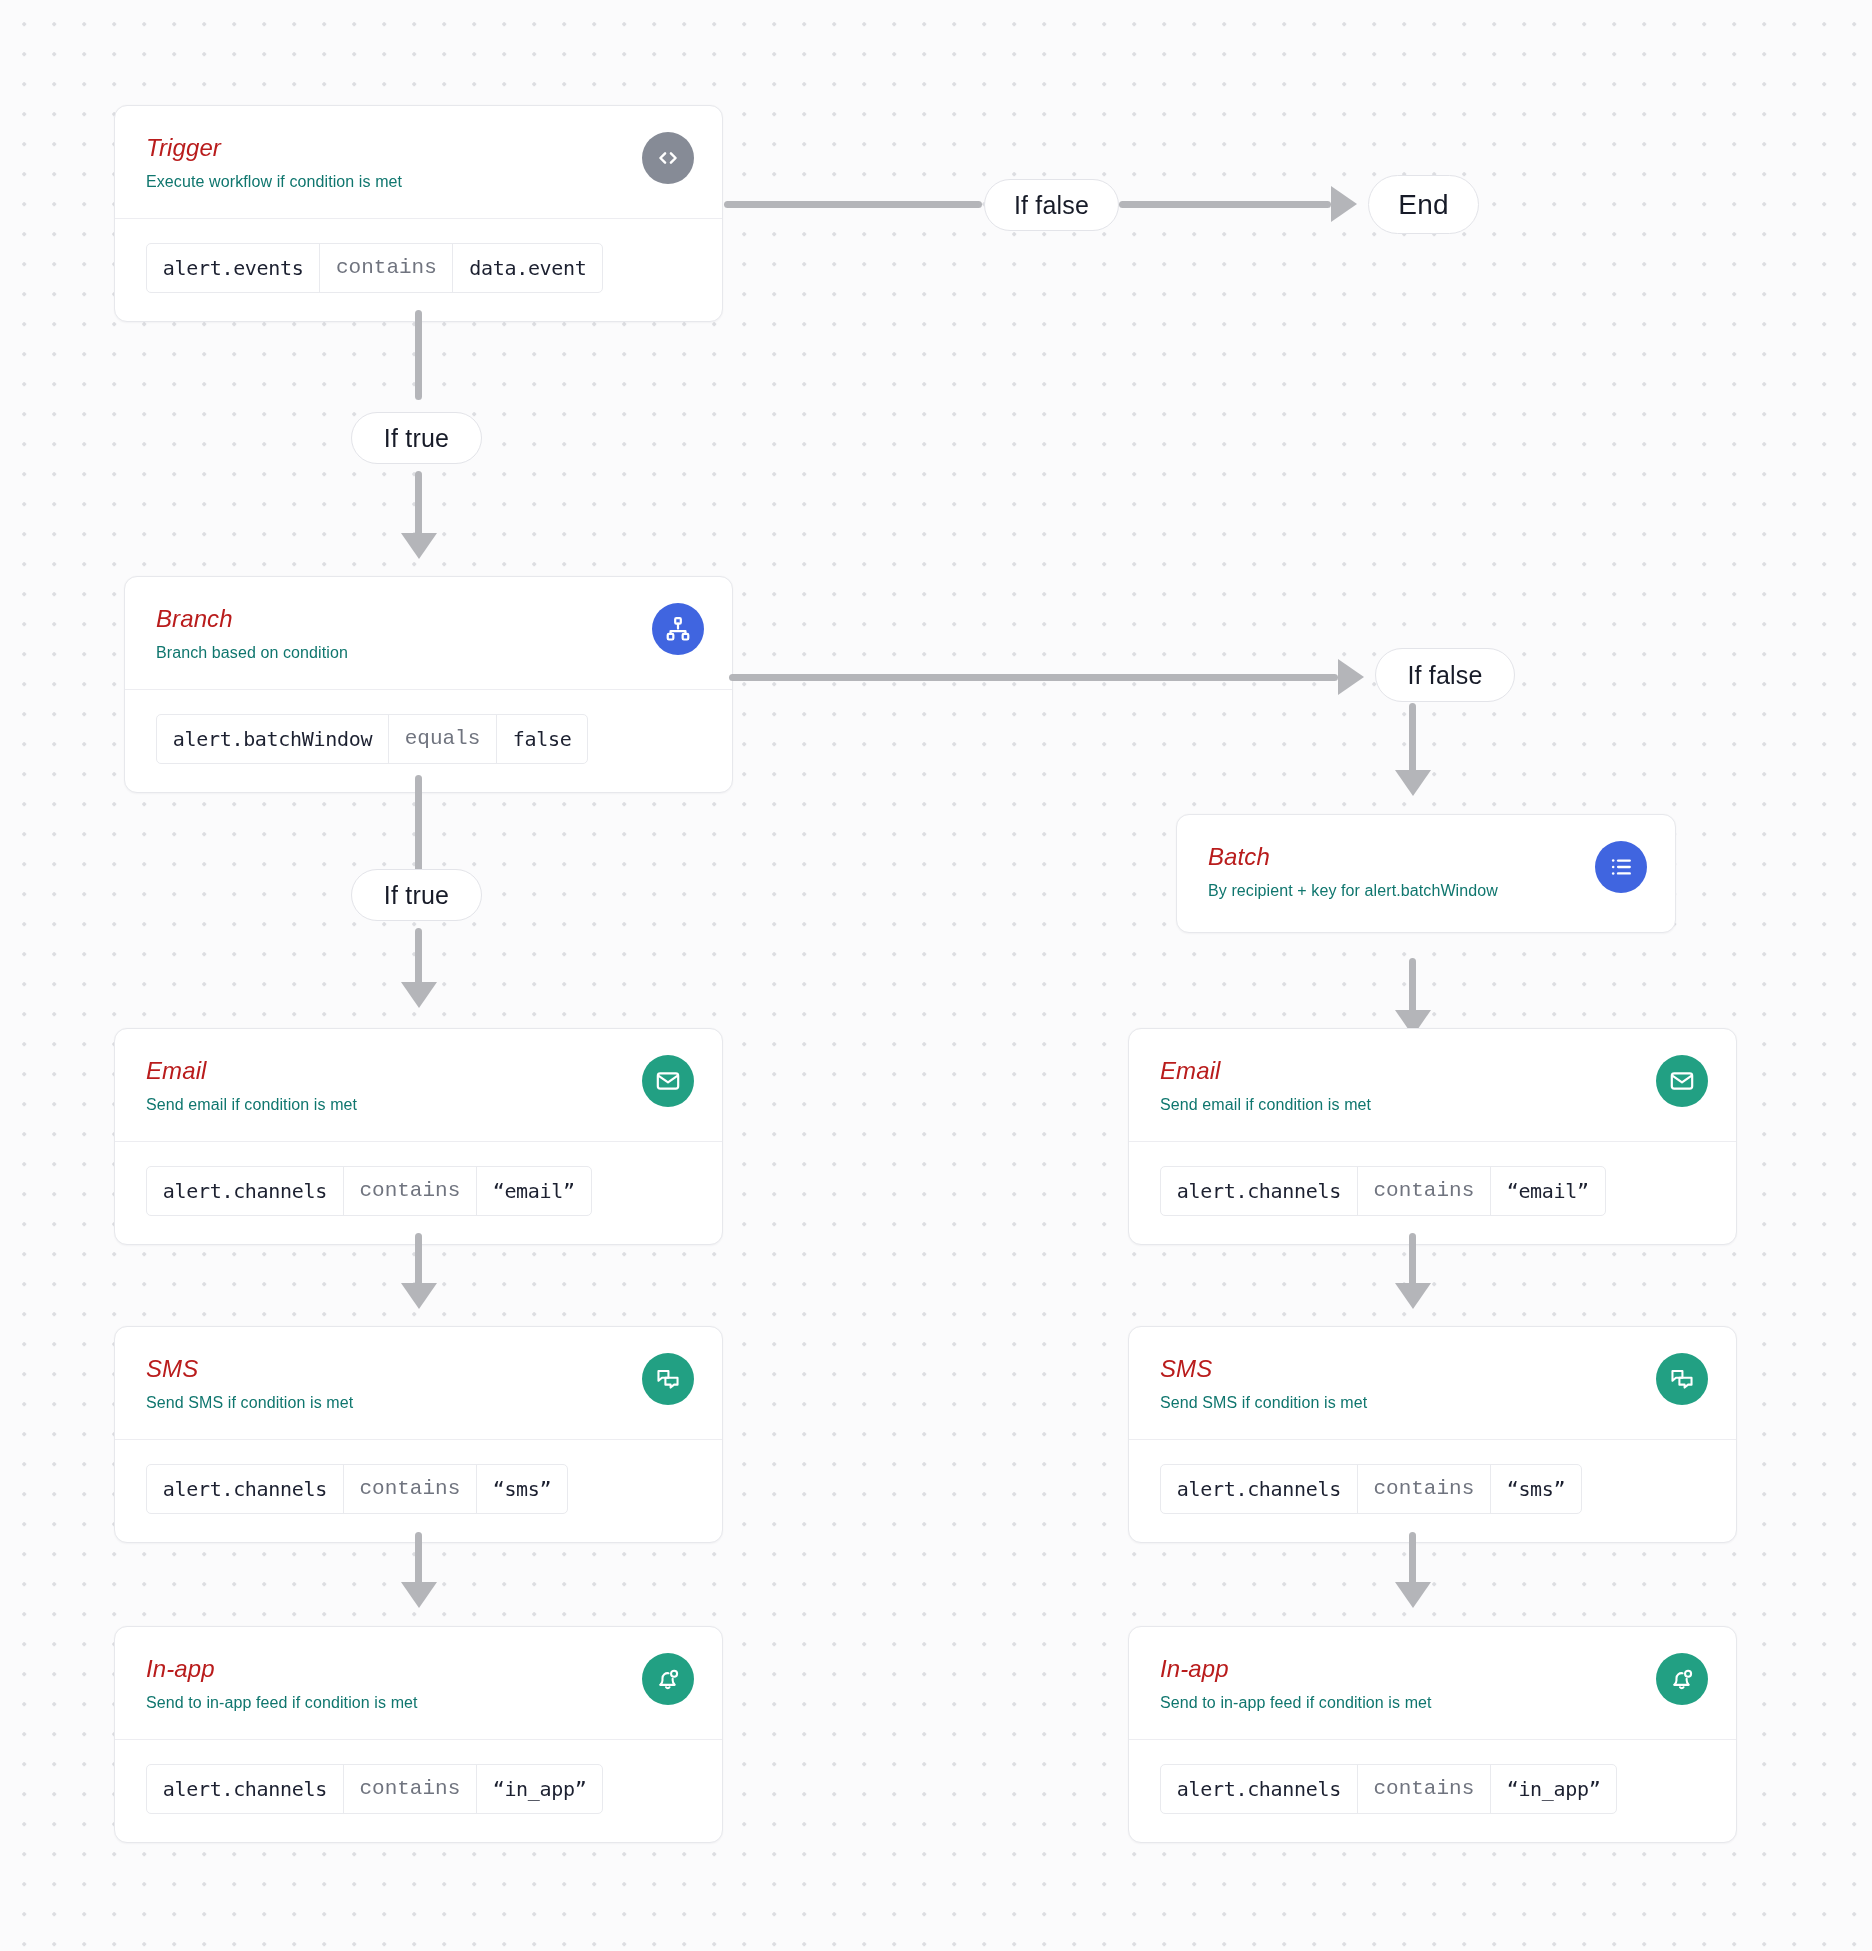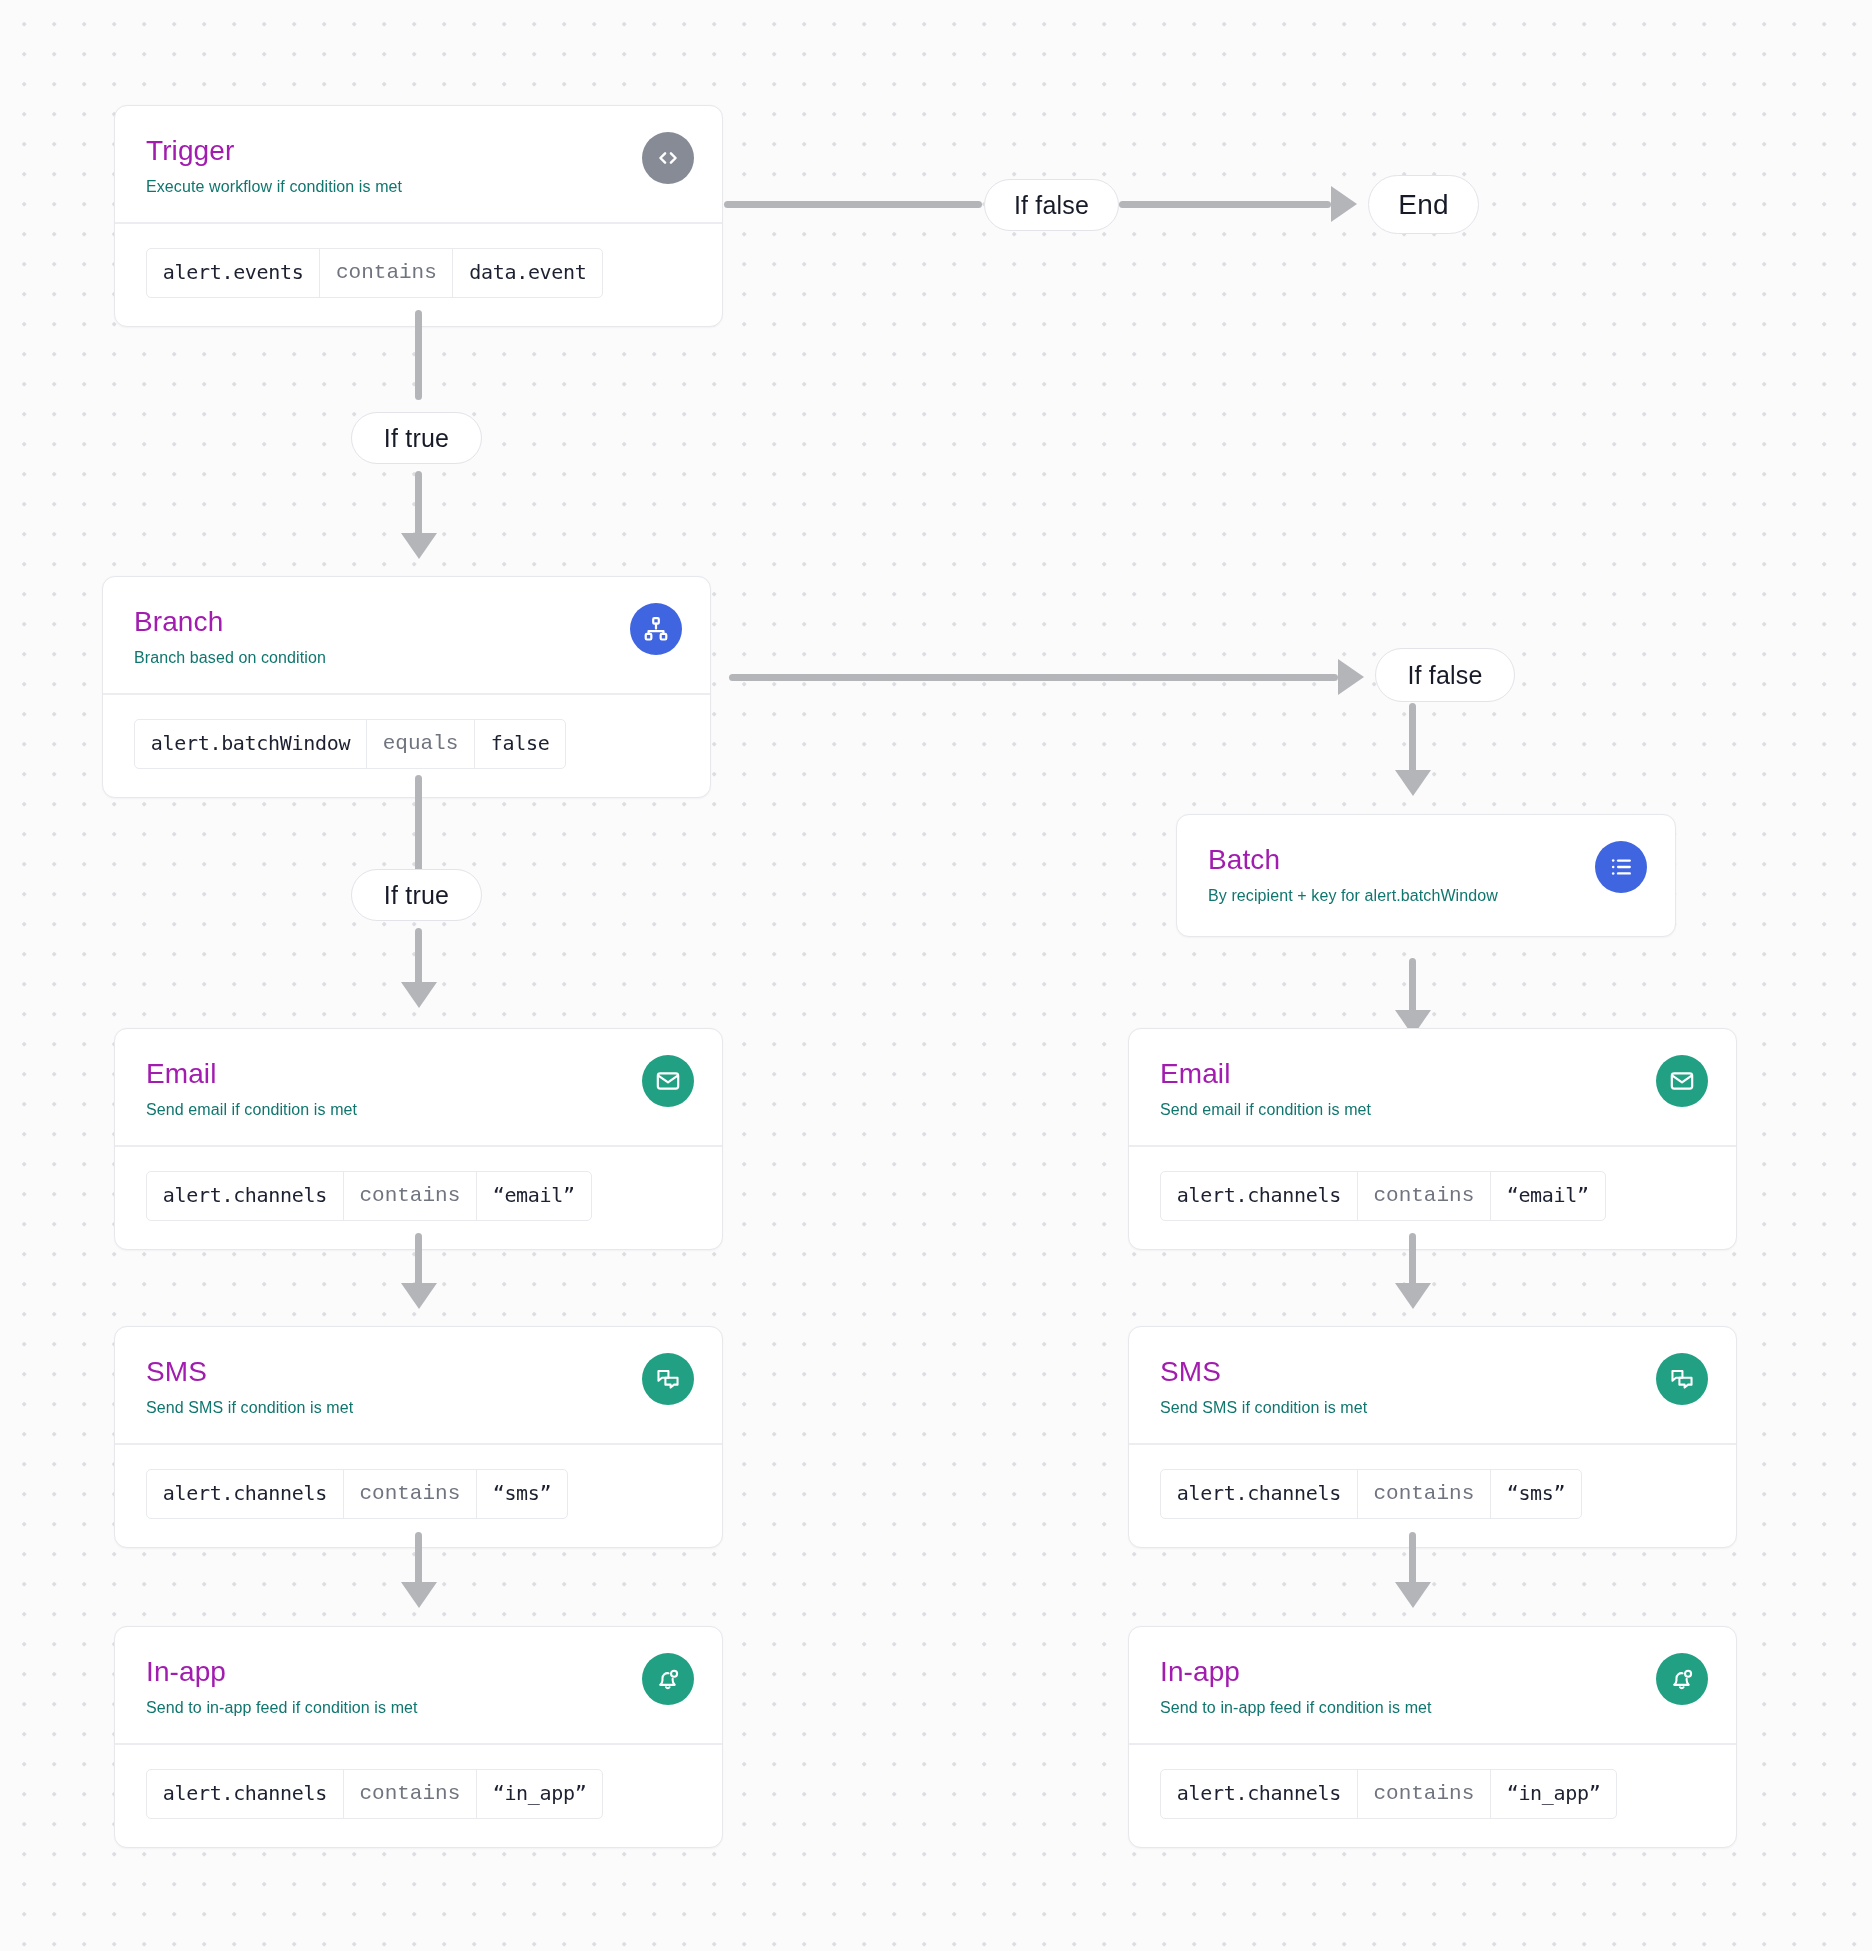--- a/index.html
+++ b/index.html
@@ -28,25 +28,26 @@
     box-sizing: border-box;
     box-shadow: 0 0.9px 1.8px rgba(16, 24, 40, 0.04);
   }
   .card-head {
     position: relative;
     padding: 28px 31px 26px 31px;
     min-height: 85px;
     box-sizing: border-box;
   }
   .card-title {
-    font-size: 28px;
+    font-size: 24px;
     font-weight: 400;
-    color: #a21caf;
+    color: #b91c1c;
     line-height: 1.18;
     letter-spacing: 0.1px;
+    font-style: italic;
   }
   .card-sub {
     margin-top: 10px;
     font-size: 16px;
     font-weight: 400;
     color: #0f766e;
     line-height: 1.2;
     letter-spacing: 0.1px;
   }
   .card-divider {
@@ -181,21 +182,21 @@
   <div class="pill" style="left:984px; top:179px; width:135px; height:52px;">If false</div>
   <div class="hline" style="left:1119px; top:201px; width:212px;"></div>
   <div class="arrow-right" style="left:1331px; top:186px;"></div>
   <div class="pill" style="left:1368px; top:175px; width:111px; height:59px; font-size:28px;">End</div>
 
   <div class="vline" style="left:415px; top:310px; height:90px;"></div>
   <div class="pill" style="left:351px; top:412px; width:131px; height:52px;">If true</div>
   <div class="vline" style="left:415px; top:471px; height:65px;"></div>
   <div class="arrow-down" style="left:401px; top:533px;"></div>
 
-  <div class="card" style="left:102px; top:576px; width:609px;">
+  <div class="card" style="left:124px; top:576px; width:609px;">
     <div class="card-head">
       <div class="card-title">Branch</div>
       <div class="card-sub">Branch based on condition</div>
       <div class="badge blue">
         <svg width="28" height="28" viewBox="0 0 24 24" fill="none" stroke="#ffffff" stroke-width="1.9" stroke-linecap="round" stroke-linejoin="round">
           <rect x="9.6" y="2.6" width="4.8" height="4.8" rx="1"></rect>
           <rect x="3.2" y="16.2" width="4.8" height="4.8" rx="1"></rect>
           <rect x="16" y="16.2" width="4.8" height="4.8" rx="1"></rect>
           <path d="M12 7.4v4.2"></path>
           <path d="M5.6 16.2v-2.3h12.8v2.3"></path>

